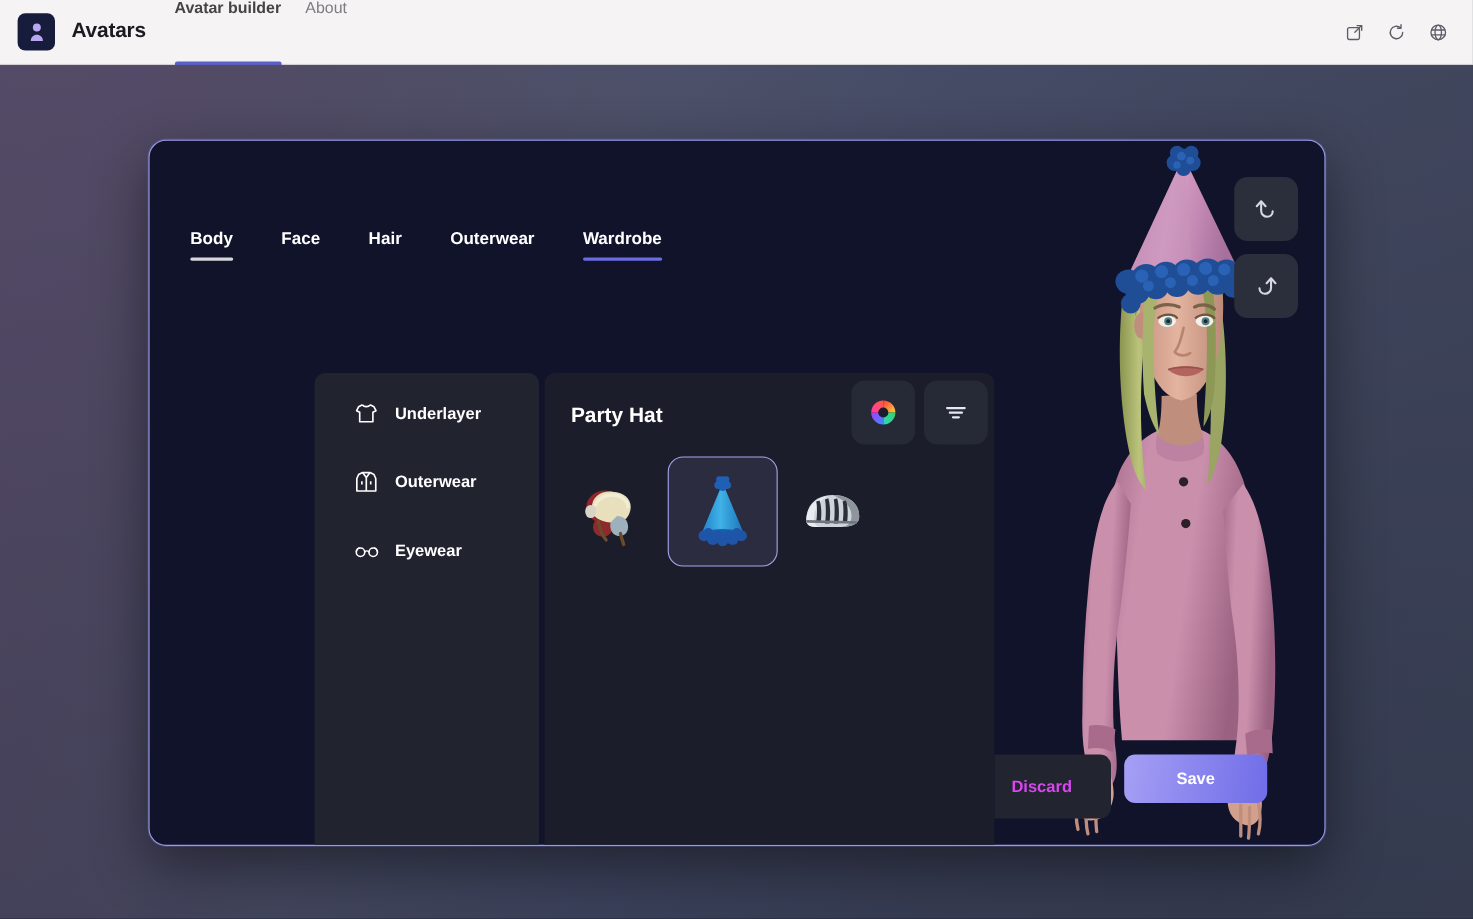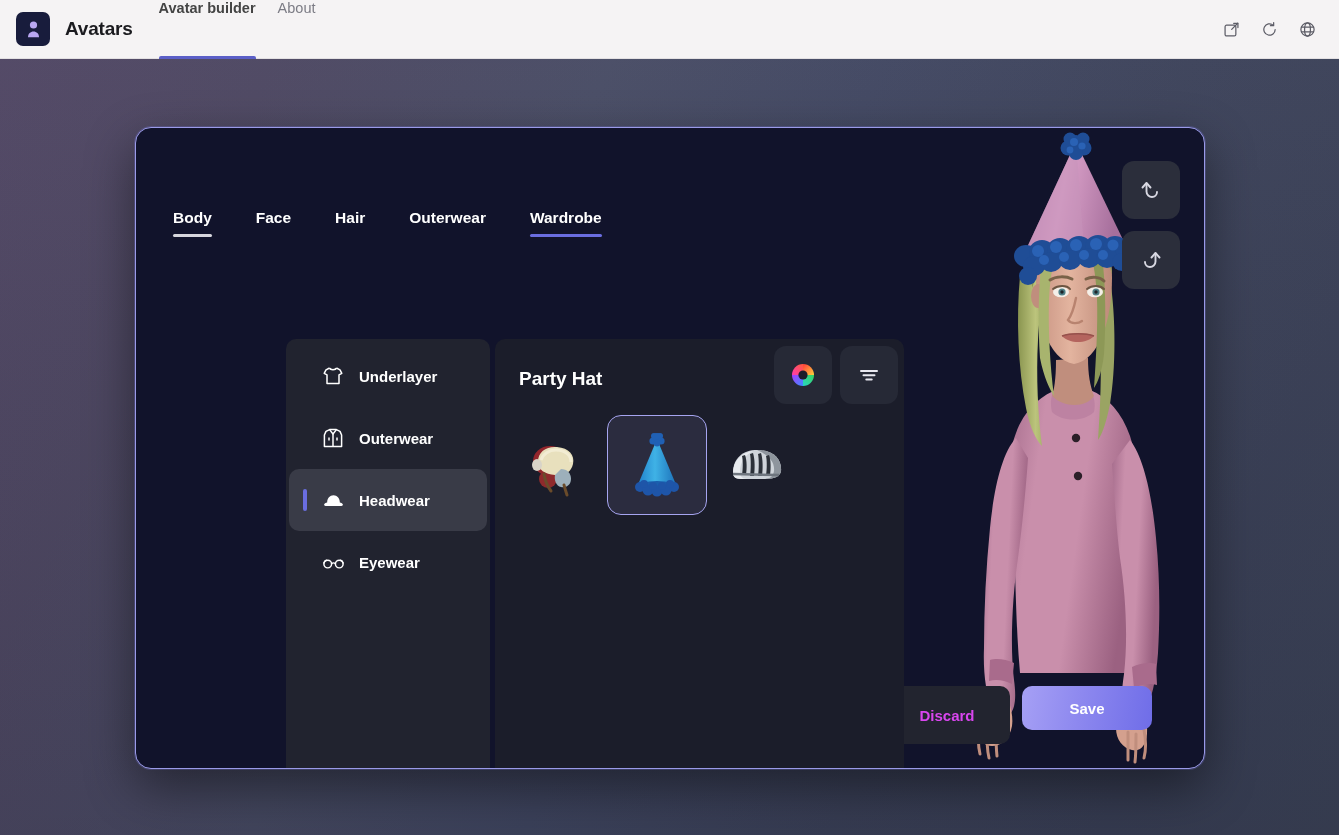--- a/index.html
+++ b/index.html
@@ -257,29 +257,20 @@
         <svg width="24" height="24" viewBox="0 0 24 24" fill="none" stroke="#fff" stroke-width="1.5" stroke-linejoin="round">
           <path d="M8.6 3.6 L5 5.4 L3.4 9 L3.4 20.4 L20.6 20.4 L20.6 9 L19 5.4 L15.4 3.6 Z"></path>
           <path d="M8.6 3.6 L12 8 L15.4 3.6"></path>
           <path d="M12 8 L12 20.4"></path>
           <path d="M8 11.4 L8 14.4 M16 11.4 L16 14.4"></path>
         </svg>
       </span>
       <span class="cat-label">Outerwear</span>
     </div>
 
-    <div class="cat-item selected">
-      <span class="sel-bar"></span>
-      <span class="cat-icon">
-        <svg width="25" height="25" viewBox="0 0 26 26" fill="#ffffff">
-          <path d="M3.2 17.4 C3.2 16.1 5 15.3 6.4 15.0 C6.5 10.6 9.2 7.6 13 7.6 C16.8 7.6 19.5 10.6 19.6 15.0 C21 15.3 22.8 16.1 22.8 17.4 C22.8 18.2 21.6 18.7 20 18.7 L6 18.7 C4.4 18.7 3.2 18.2 3.2 17.4 Z"></path>
-        </svg>
-      </span>
-      <span class="cat-label">Headwear</span>
-    </div>
 
     <div class="cat-item">
 
       <span class="cat-icon">
         <svg width="25" height="25" viewBox="0 0 26 26" fill="none" stroke="#fff" stroke-width="1.5">
           <circle cx="7" cy="14.6" r="4"></circle>
           <circle cx="19" cy="14.6" r="4"></circle>
           <path d="M11 14.2 C12 13.2 14 13.2 15 14.2" stroke-linecap="round"></path>
           <path d="M3 13.6 C3.6 11.6 4.6 10.8 5.6 10.6" stroke-linecap="round"></path>
           <path d="M23 13.6 C22.4 11.6 21.4 10.8 20.4 10.6" stroke-linecap="round"></path>

